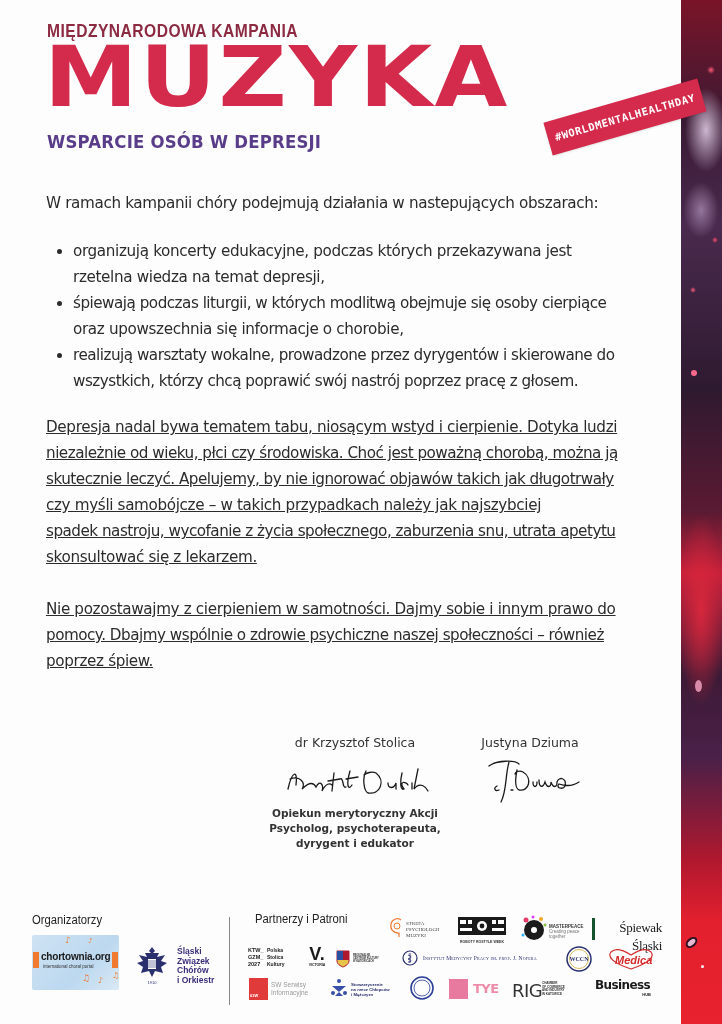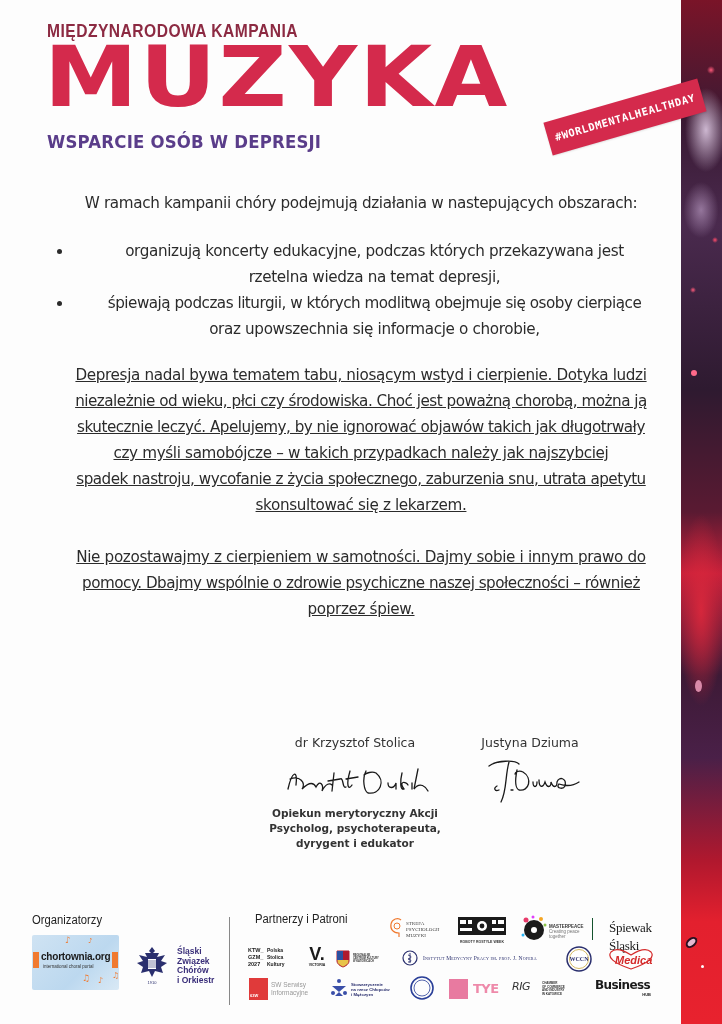--- a/index.html
+++ b/index.html
@@ -38,21 +38,21 @@
     color: #d42a4c; letter-spacing: 2px; transform: scaleX(1.12); transform-origin: left center;
   }
   .header-subtitle {
     position: absolute; left: 47px; top: 131px;
     font-family: "DejaVu Sans", sans-serif; font-weight: bold; font-size: 18px;
     color: #5a3d8a; letter-spacing: 0.2px; transform: scaleX(0.92); transform-origin: left center;
   }
 
   .content {
     position: absolute; left: 46px; top: 190px; width: 630px;
-    font-family: "DejaVu Sans", sans-serif; font-size: 15.2px; line-height: 26px; color: #2b2b2b; text-align: center;
+    font-family: "DejaVu Sans", sans-serif; font-size: 15.2px; line-height: 26px; color: #2b2b2b;
   }
   .content .cnd { letter-spacing: -0.35px; }
   .intro { margin-bottom: 22px; }
   .bullets { list-style: none; padding-left: 0; margin-bottom: 20px; }
   .bullets li { position: relative; padding-left: 27px; }
   .bullets li .dot {
     position: absolute; left: 11px; top: 11px; width: 5px; height: 5px; border-radius: 50%; background: #2b2b2b;
   }
   .para { margin-bottom: 26px; text-decoration: underline; }
 
@@ -113,20 +113,25 @@
     <li>
       <span class="dot"></span>
       <div class="cnd">organizują koncerty edukacyjne, podczas których przekazywana jest</div>
       <div class="cnd">rzetelna wiedza na temat depresji,</div>
     </li>
     <li>
       <span class="dot"></span>
       <div class="cnd" style="letter-spacing:-0.5px">śpiewają podczas liturgii, w których modlitwą obejmuje się osoby cierpiące</div>
       <div class="cnd">oraz upowszechnia się informacje o chorobie,</div>
     </li>
+    <li>
+      <span class="dot"></span>
+      <div class="cnd" style="letter-spacing:-0.5px">realizują warsztaty wokalne, prowadzone przez dyrygentów i skierowane do</div>
+      <div class="cnd" style="letter-spacing:-0.5px">wszystkich, którzy chcą poprawić swój nastrój poprzez pracę z głosem.</div>
+    </li>
   </ul>
 
   <div class="para">
     <div class="cnd">Depresja nadal bywa tematem tabu, niosącym wstyd i cierpienie. Dotyka ludzi</div>
     <div class="cnd" style="letter-spacing:-0.5px">niezależnie od wieku, płci czy środowiska. Choć jest poważną chorobą, można ją</div>
     <div class="cnd" style="letter-spacing:-0.5px">skutecznie leczyć. Apelujemy, by nie ignorować objawów takich jak długotrwały</div>
     <div class="cnd">czy myśli samobójcze – w takich przypadkach należy jak najszybciej</div>
     <div class="cnd" style="letter-spacing:-0.5px">spadek nastroju, wycofanie z życia społecznego, zaburzenia snu, utrata apetytu</div>
     <div class="cnd">skonsultować się z lekarzem.</div>
   </div>
@@ -232,21 +237,21 @@
         <circle cx="2" cy="20" r="1.5" fill="#29b6f6"></circle>
       <circle cx="12" cy="2" r="1.5" fill="#e040fb"></circle>
     </svg>
     <div style="position:absolute;left:28px;top:9px;font-size:4.5px;line-height:5px;color:#333;font-weight:bold;">
       <div>MASTERPEACE</div>
       <div style="font-weight:normal;color:#777;">Creating peace</div>
       <div style="font-weight:normal;color:#777;">together</div>
     </div>
   </div>
 
-  <div class="logo" style="left:592px;top:13px;width:70px;height:22px;border-left:1px solid #14532d;padding-left:16px;">
+  <div class="logo" style="left:592px;top:13px;width:70px;height:22px;border-left:3px solid #14532d;padding-left:16px;text-align:right;">
     <span style="font-family:'Liberation Serif',serif;font-size:13px;color:#1a1a1a;letter-spacing:-0.3px;">Śpiewak Śląski</span>
   </div>
 
   <div class="logo" style="left:248px;top:42px;width:50px;height:26px;font-weight:bold;font-size:5.5px;line-height:7px;color:#1a1a1a;">
     <div style="position:absolute;left:0;top:0;">
       <div>KTW_</div>
       <div>GZM_</div>
       <div>2027</div>
     </div>
     <div style="position:absolute;left:19px;top:0;font-size:5px;">
@@ -328,21 +333,21 @@
       <circle cx="12" cy="12" r="8" fill="none" stroke="#2a3f98" stroke-width="0.8"></circle>
     </svg>
   </div>
 
   <div class="logo" style="left:449px;top:74px;width:52px;height:20px;">
     <div style="position:absolute;left:0;top:0;width:19px;height:20px;background:#e87aa0;"></div>
     <div style="position:absolute;left:24px;top:2px;font-family:'DejaVu Sans',sans-serif;font-weight:bold;font-size:13px;color:#ee8aaa;letter-spacing:-0.5px;">TYE</div>
   </div>
 
   <div class="logo" style="left:512px;top:74px;width:64px;height:20px;">
-    <div style="position:absolute;left:0;top:1px;font-family:'DejaVu Sans',sans-serif;font-size:11px;color:#333;letter-spacing:-0.5px;font-style:italic;">RIG</div>
+    <div style="position:absolute;left:0;top:1px;font-family:'DejaVu Sans',sans-serif;font-size:18px;color:#333;letter-spacing:-0.5px;">RIG</div>
     <div style="position:absolute;left:30px;top:3px;font-size:3px;line-height:3.6px;color:#333;font-weight:bold;">
       <div>CHAMBER</div>
       <div>OF COMMERCE</div>
       <div>AND INDUSTRY</div>
       <div>IN KATOWICE</div>
     </div>
   </div>
 
   <div class="logo" style="left:595px;top:74px;width:60px;height:22px;">
     <div style="font-family:'DejaVu Sans',sans-serif;font-weight:bold;font-size:12px;line-height:13px;color:#1a1a1a;letter-spacing:-0.6px;">Business</div>

